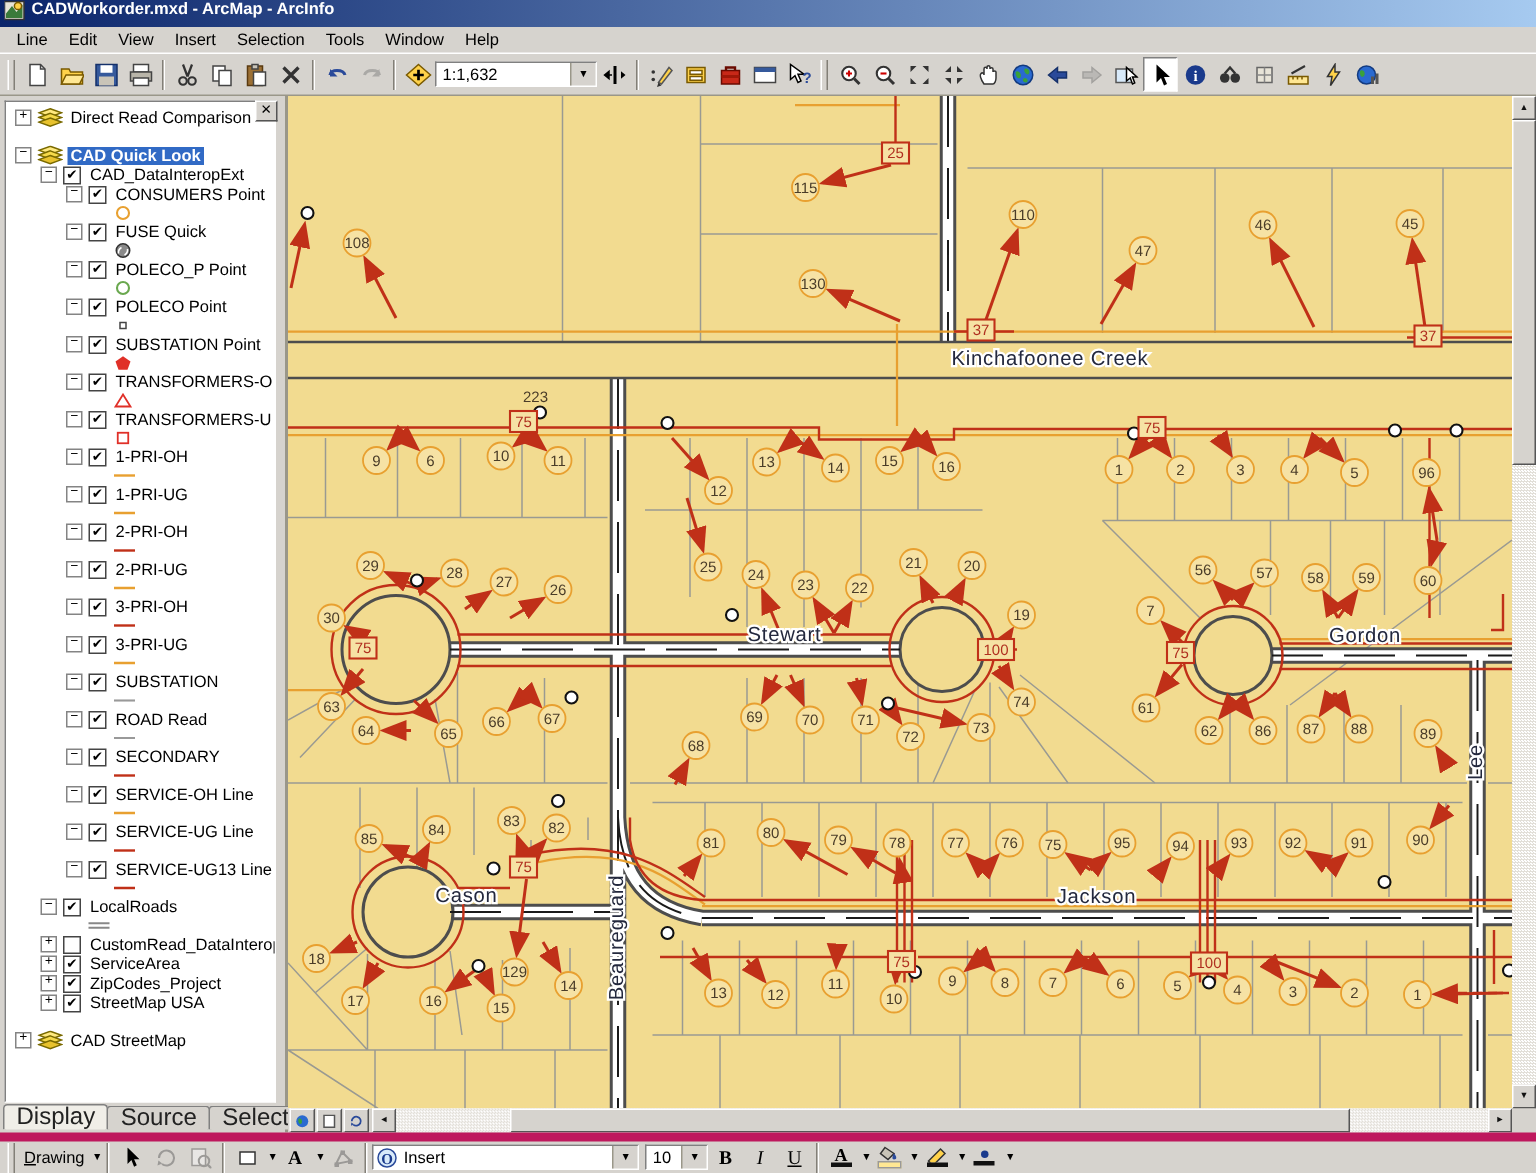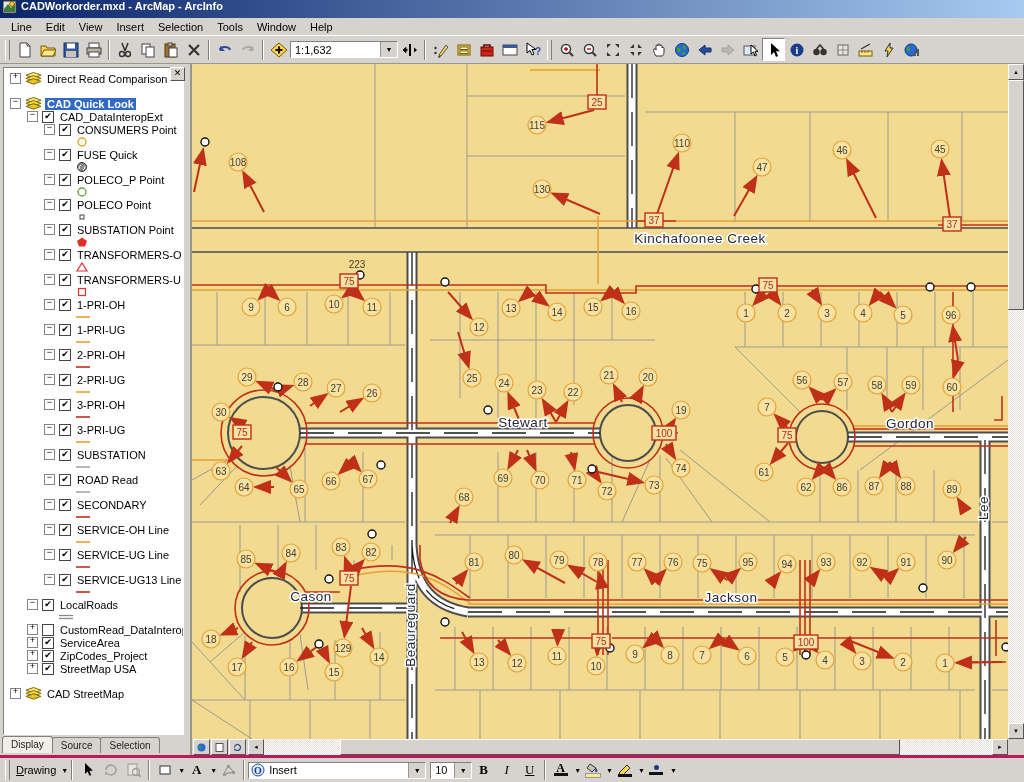--- a/index.html
+++ b/index.html
@@ -37,40 +37,40 @@
   .trow.gap{height:12px;}
   .symrow{height:12px;display:flex;align-items:center;}
   .expbox{width:9px;height:9px;border:1px solid #848484;background:#fff;font-size:9px;line-height:7px;text-align:center;
     font-family:"Liberation Mono",monospace;flex:0 0 auto;margin-right:4px;}
   .chk{width:10px;height:10px;border:1px solid #444;background:#fff;font-size:9px;line-height:9px;text-align:center;flex:0 0 auto;margin-right:4px;}
   .tlabel{padding:0 2px;}
   .tlabel.sel{background:#316ac5;color:#fff;font-weight:bold;}
   .ticon-frame{margin-right:3px;flex:0 0 auto;}
   .toc-tabs{position:absolute;left:2px;bottom:2px;height:17px;display:flex;align-items:flex-end;}
   .ttab{height:15px;padding:0 8px;background:#d6d3ce;border:1px solid #808080;border-bottom:none;border-radius:3px 3px 0 0;
-    font-size:10px;line-height:15px;margin-right:-1px;color:#222;}
+    font-size:16px;line-height:15px;margin-right:-1px;color:#222;}
   .ttab.active{background:#f0eee8;height:16px;z-index:2;position:relative;}
   
   .map-wrap{position:absolute;left:192px;top:64px;width:832px;height:691px;background:#d6d3ce;}
   #map{position:absolute;left:0;top:0;background:#f2db90;}
   .vscroll{position:absolute;left:816px;top:0;width:16px;height:675px;background:#f1efe9;
     background-image:repeating-conic-gradient(#fff 0 25%,#e2dfd8 0 50%);background-size:2px 2px;}
   .hscroll{position:absolute;left:0;top:675px;width:816px;height:16px;background:#f1efe9;
     background-image:repeating-conic-gradient(#fff 0 25%,#e2dfd8 0 50%);background-size:2px 2px;display:flex;}
   .corner{position:absolute;left:816px;top:675px;width:16px;height:16px;background:#d6d3ce;}
   .sbtn{width:16px;height:16px;background:#d6d3ce;border:1px solid;border-color:#fff #555 #555 #fff;
     font-size:6px;display:flex;align-items:center;justify-content:center;flex:0 0 auto;box-sizing:border-box;color:#111;}
   .sthumb{background:#d6d3ce;border:1px solid;border-color:#fff #555 #555 #fff;box-sizing:border-box;}
   .vthumb{position:absolute;left:0;top:16px;width:16px;height:230px;}
   .hthumb{position:absolute;left:76px;top:0;width:560px;height:16px;}
   .viewbtns{display:flex;align-items:center;background:#d6d3ce;padding:0 1px;flex:0 0 auto;}
   .vb{width:15px;height:14px;border:1px solid;border-color:#fff #555 #555 #fff;background:#d6d3ce;margin-right:1px;
     display:flex;align-items:center;justify-content:center;}
   
-  .drawbar{position:absolute;left:0;top:755px;width:100%;height:27px;background:#d6d3ce;border-top:3px solid #be185d;
+  .drawbar{position:absolute;left:0;top:755px;width:100%;height:27px;background:#d6d3ce;border-top:6px solid #be185d;
     display:flex;align-items:center;padding-left:2px;box-sizing:border-box;}
   .dtext{padding:0 3px;font-size:11px;}
   .fmt{font-family:"Liberation Serif",serif;font-size:13px;width:18px;text-align:center;}
   .b{font-weight:bold;} .i{font-style:italic;} .u{text-decoration:underline;}
   .colbtn{display:flex;flex-direction:column;align-items:center;line-height:9px;}
 </style>
 </head>
 <body>
 
 <div id="window">

